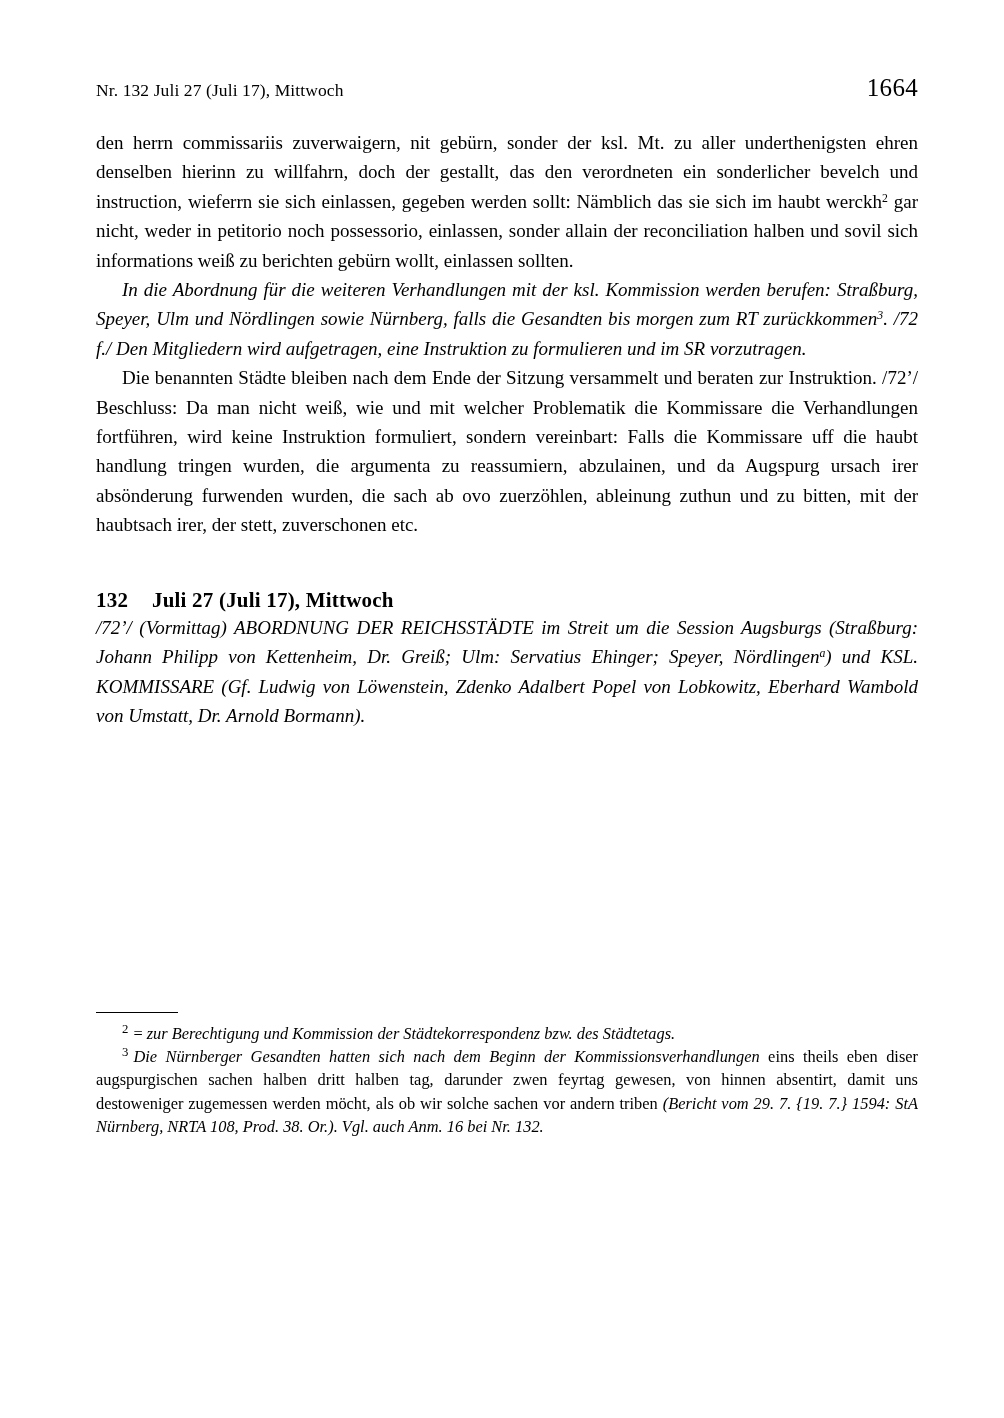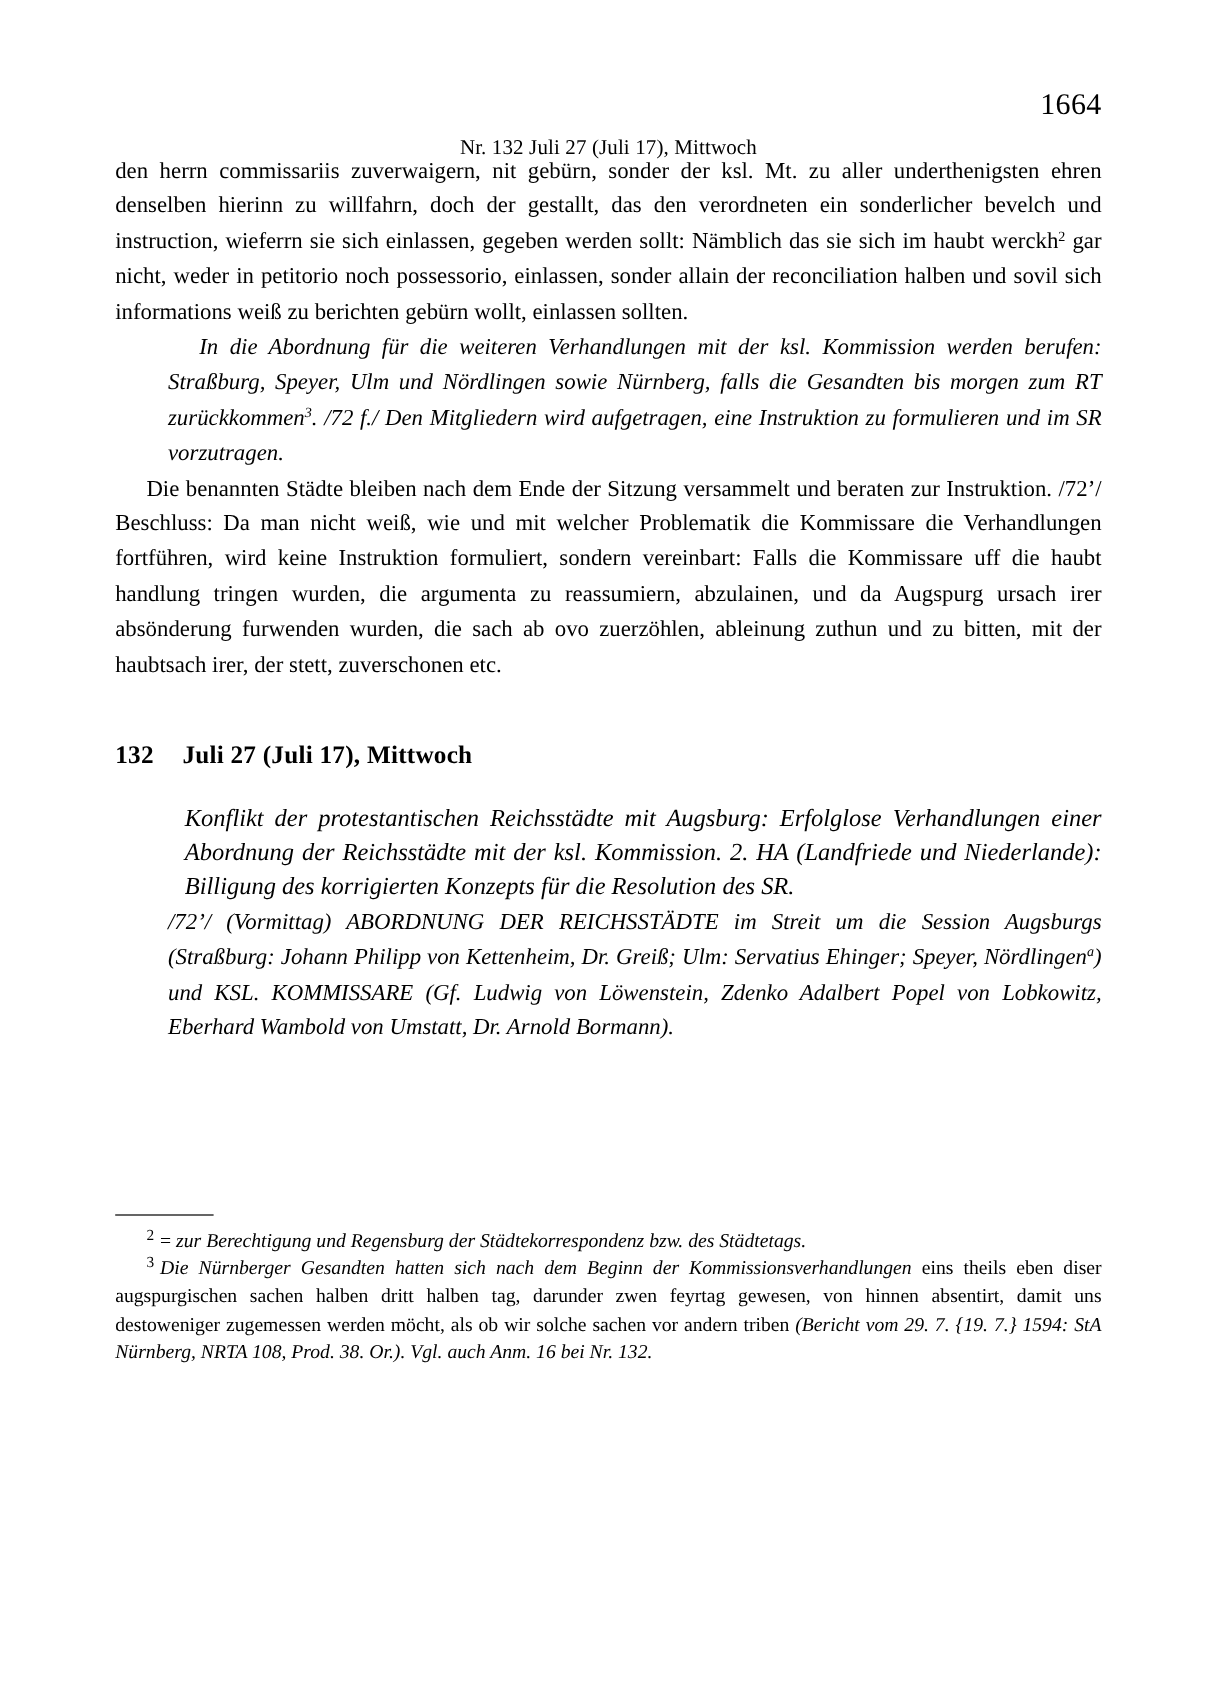--- a/index.html
+++ b/index.html
@@ -30,24 +30,22 @@
   .running-head {
     position: relative;
     height: 34px;
     margin-bottom: 16px;
   }
   .running-head-title {
     position: absolute;
     left: 0;
     right: 0;
     top: 2px;
-    text-align: center;
     font-size: 17.5px;
     letter-spacing: 0.1px;
-    margin-top: 32px;
   }
   .folio {
     position: absolute;
     right: 0;
     top: -4px;
     font-size: 25px;
     letter-spacing: 0.3px;
   }
 
   
@@ -63,21 +61,20 @@
     text-justify: inter-word;
     hyphens: manual;
   }
   p.indent {
     text-indent: 26px;
   }
   .ital {
   }
   p.ital-para {
     font-style: italic;
-    margin-left: 44px;
   }
   .rom {
     font-style: normal;
   }
   sup {
     font-size: 0.62em;
     line-height: 0;
     vertical-align: 0.52em;
     font-style: normal;
   }
@@ -166,28 +163,27 @@
   <div class="body-col">
 
     <p class="para"><span>den herrn commissariis zuverwaigern, nit gebürn, sonder der ksl. Mt. zu aller underthenigsten ehren denselben hierinn zu willfahrn, doch der gestallt, das den verordneten ein sonderlicher bevelch und instruction, wieferrn sie sich einlassen, gegeben werden sollt: Nämblich das sie sich im haubt werckh</span><sup>2</sup><span> gar nicht, weder in petitorio noch possessorio, einlassen, sonder allain der reconciliation halben und sovil sich informations weiß zu berichten gebürn wollt, einlassen sollten.</span></p>
 
     <p class="para indent ital-para"><span>In die Abordnung für die weiteren Verhandlungen mit der ksl. Kommission werden berufen: Straßburg, Speyer, Ulm und Nördlingen sowie Nürnberg, falls die Gesandten bis morgen zum RT zurückkommen</span><sup class="it">3</sup><span>. /72 f./ Den Mitgliedern wird aufgetragen, eine Instruktion zu formulieren und im SR vorzutragen.</span></p>
 
     <p class="para indent"><span class="ital">Die benannten Städte bleiben nach dem Ende der Sitzung versammelt und beraten zur Instruktion. /72’/ Beschluss: Da man nicht weiß, wie und mit welcher Problematik die Kommissare die Verhandlungen fortführen, wird keine Instruktion formuliert, sondern vereinbart: Falls die Kommissare </span><span class="rom">uff die haubt handlung tringen wurden, die argumenta zu reassumiern, abzulainen, und da Augspurg ursach irer absönderung furwenden wurden, die sach ab ovo zuerzöhlen, ableinung zuthun und zu bitten, mit der haubtsach irer, der stett, zuverschonen etc.</span></p>
 
     <div class="section-head"><span class="num">132</span><span>Juli 27 (Juli 17), Mittwoch</span></div>
 
-    <p class="regest">Konflikt der protestantischen Reichsstädte mit Augsburg: Erfolglose Verhandlungen einer Abordnung der Reichsstädte mit der ksl. Kommission. 2. HA (Landfriede und Niederlande): Billigung des korrigierten Konzepts für die Resolution des SR.</p>
 
     <p class="para ital-para lead"><span>/72’/ (Vormittag) ABORDNUNG DER REICHSSTÄDTE im Streit um die Session Augsburgs (Straßburg: Johann Philipp von Kettenheim, Dr. Greiß; Ulm: Servatius Ehinger; Speyer, Nördlingen</span><sup class="it">a</sup><span>) und KSL. KOMMISSARE (Gf. Ludwig von Löwenstein, Zdenko Adalbert Popel von Lobkowitz, Eberhard Wambold von Umstatt, Dr. Arnold Bormann).</span></p>
 
   </div>
 
   <div class="fn-block notes">
     <hr class="fn-rule short">
 
-    <p class="fn"><span class="marker">2</span><span class="eq">=</span><span> zur Berechtigung und Regensburg der Städtekorrespondenz bzw. des Städtetags.</span></p>
+    <p class="fn"><span class="marker">2</span><span class="eq">=</span><span> zur Berechtigung und Kommission der Städtekorrespondenz bzw. des Städtetags.</span></p>
 
     <p class="fn"><span class="marker">3</span><span>Die Nürnberger Gesandten hatten sich nach dem Beginn der Kommissionsverhandlungen </span><span class="upright">eins theils eben diser augspurgischen sachen halben dritt halben tag, darunder zwen feyrtag gewesen, von hinnen absentirt, damit uns destoweniger zugemessen werden möcht, als ob wir solche sachen vor andern triben </span><span>(Bericht vom 29. 7. {19. 7.} 1594: StA Nürnberg, NRTA 108, Prod. 38. Or.). Vgl. auch Anm. 16 bei Nr. 132.</span></p>
   </div>
 
 
 </div>
 
 </body></html>

